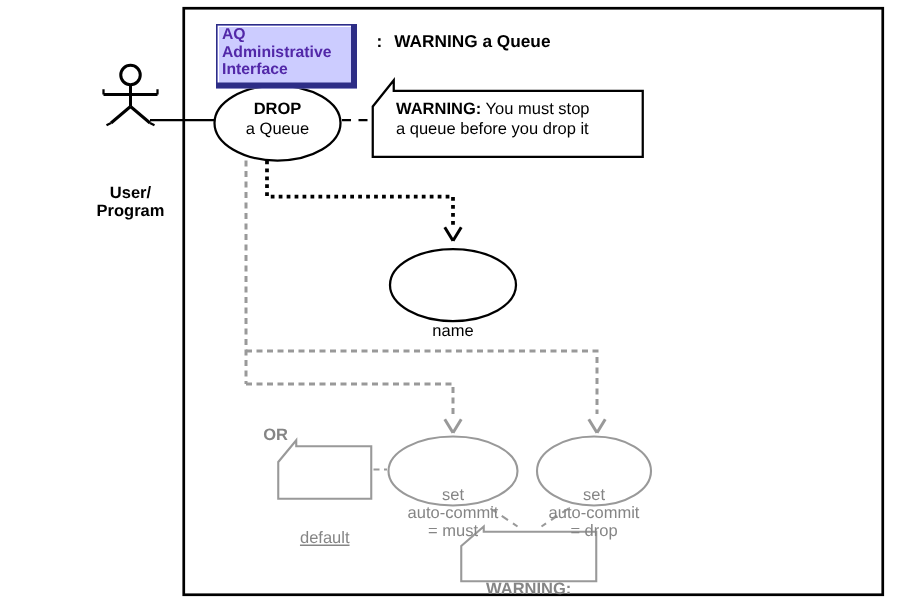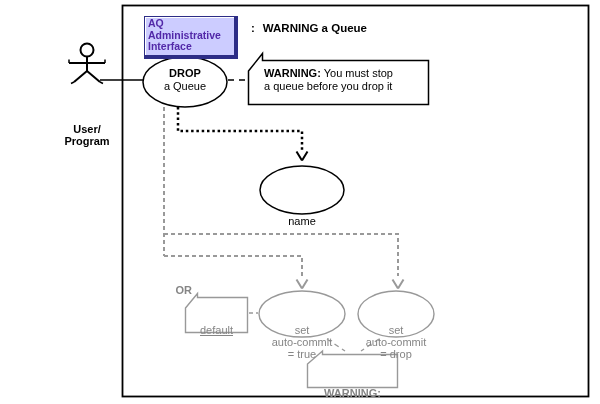--- a/index.html
+++ b/index.html
@@ -95,26 +95,26 @@
     </div>
     <div>a queue before you drop it</div>
   </div>
 
   <div class="lbl" style="left:260px;top:177px;width:84px;margin-top:38px;">
     <div>name</div>
   </div>
 
   <div class="lbl b gray" style="left:168px;top:240px;width:24px;text-align:right;margin-top:44px;">OR</div>
 
-  <div class="lbl gray small" style="left:186px;top:296px;width:61px;text-decoration:underline;">default</div>
+  <div class="lbl gray small" style="left:186px;top:325px;width:61px;text-decoration:underline;">default</div>
 
   <div class="lbl gray small" style="left:258px;top:296px;width:88px;">
     <div>set</div>
     <div>auto-commit</div>
-    <div>= true</div>
+    <div>= must</div>
   </div>
 
   <div class="lbl gray small" style="left:352px;top:296px;width:88px;">
     <div>set</div>
     <div>auto-commit</div>
     <div>= drop</div>
   </div>
 
   <div class="lbl gray small" style="left:308px;top:359px;width:89px;line-height:13px;">
     <div class="b">WARNING:</div>

